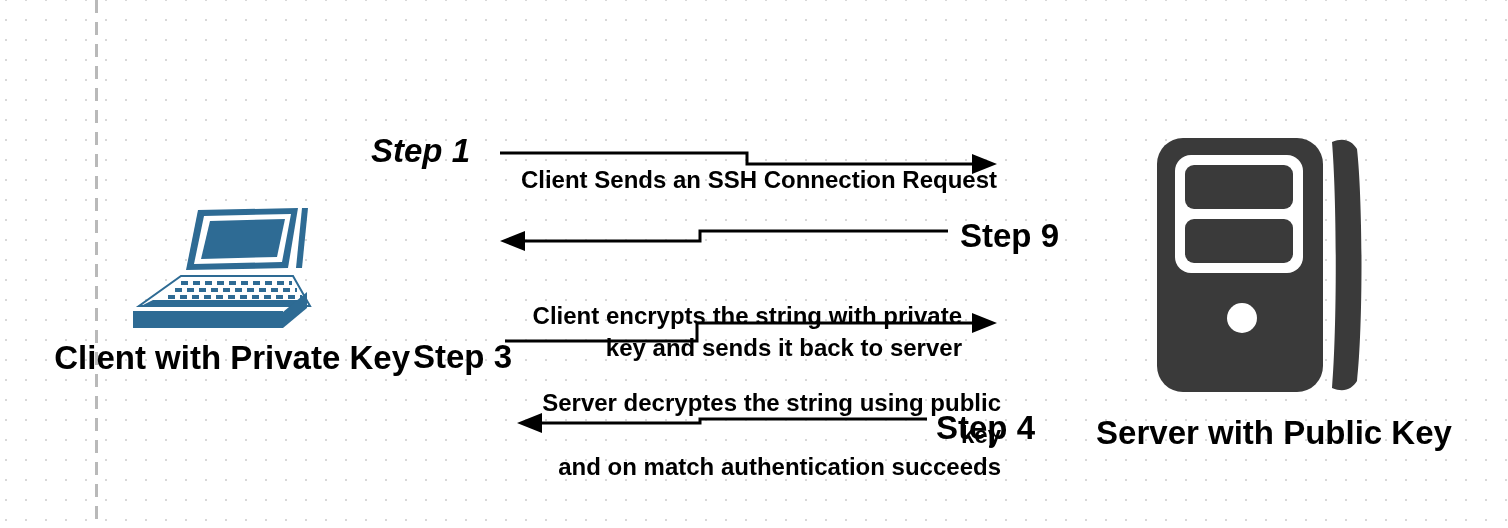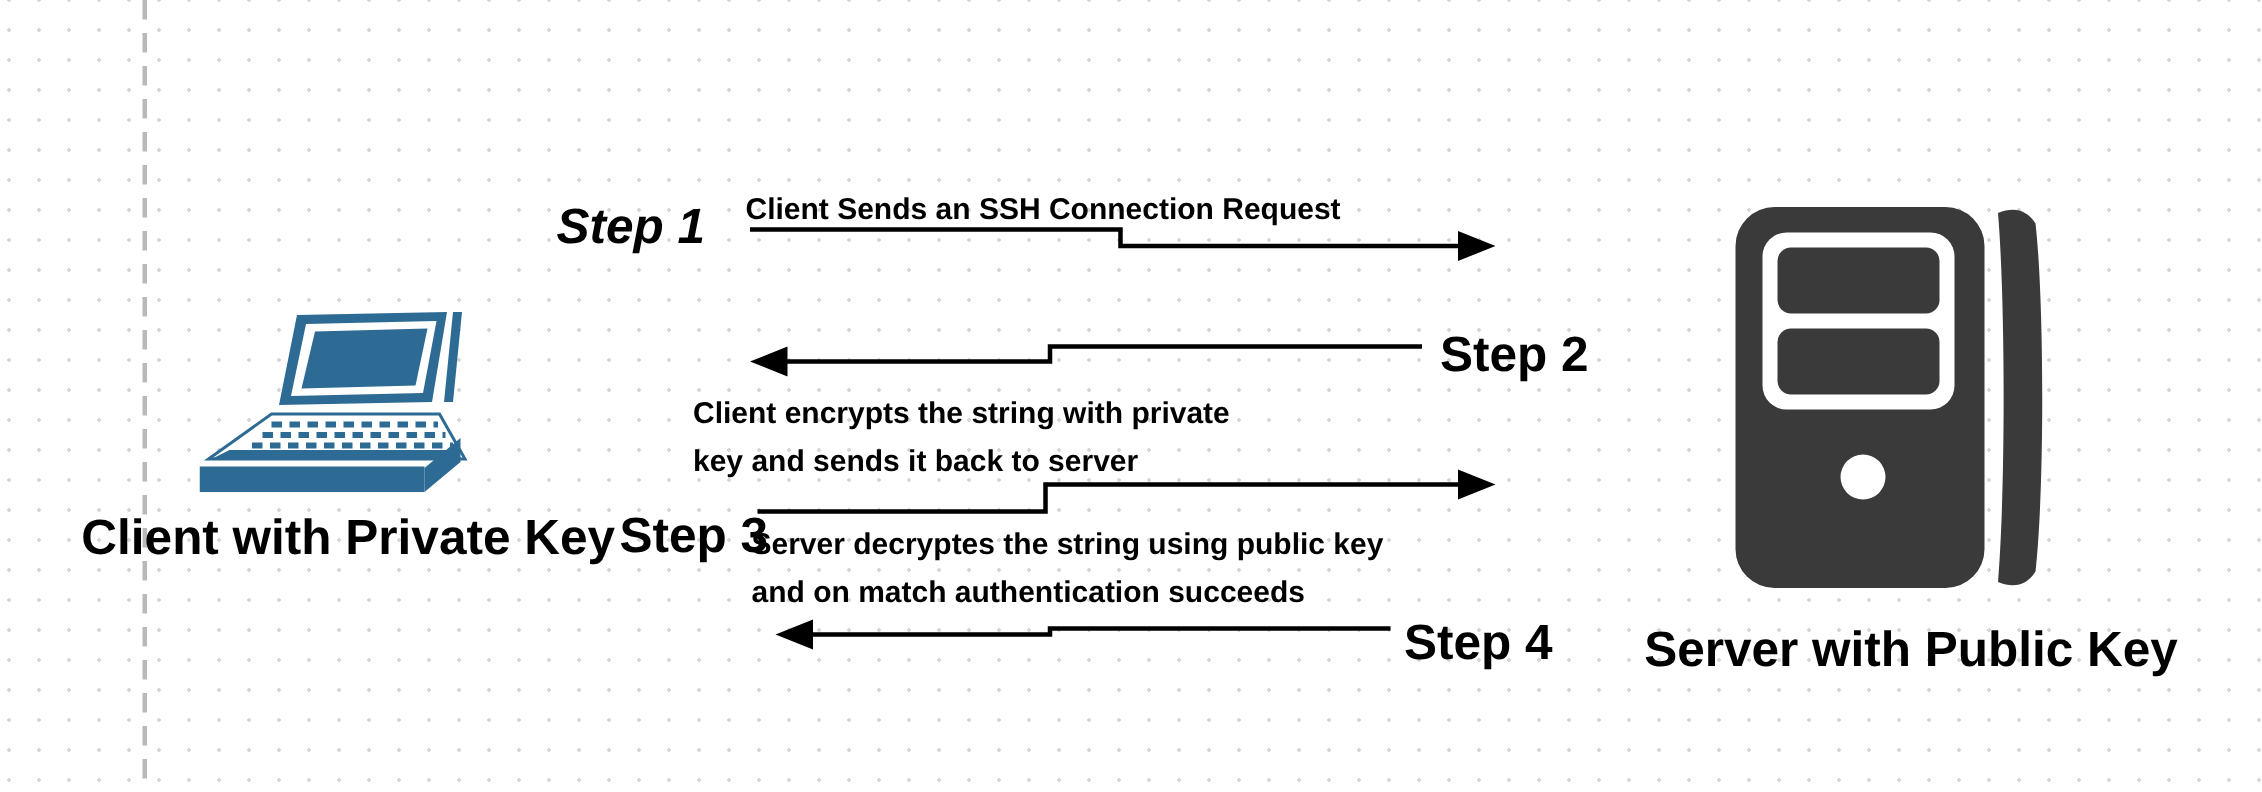--- a/index.html
+++ b/index.html
@@ -14,22 +14,22 @@
     font-family:"Liberation Sans", sans-serif;
     color:#000;
   }
   .layer{position:absolute;left:0;top:0;}
   .step-label{
     position:absolute;
     font-size:33px;font-weight:bold;white-space:nowrap;
   }
   .msg{
     position:absolute;
-    font-size:20px;font-weight:bold;line-height:32px;
-    text-align:left;white-space:pre-line;
+    font-size:24px;font-weight:bold;line-height:32px;
+    text-align:right;white-space:pre-line;margin-top:40px;
   }
   .entity-label{
     position:absolute;
     font-size:33px;font-weight:bold;text-align:center;white-space:nowrap;
   }
   .icon{position:absolute;}
   
   #step1-label{left:371px;top:132px;font-style:italic;}
   #step2-label{left:960px;top:217px;}
   #step3-label{left:413px;top:326px;margin-top:12px;}
@@ -98,21 +98,21 @@
       <rect class="dark" x="33" y="87" width="108" height="44" rx="9"></rect>
       <circle cx="90" cy="186" r="15" fill="#ffffff"></circle>
       <path class="dark" d="M180,10 C192,5 200,9 205,17 C211,70 211,196 205,249 C200,257 192,261 180,256 C185,196 185,70 180,10 Z"></path>
     </svg>
   </div>
 
   <div class="entity-label" id="client-label">Client with Private Key</div>
   <div class="entity-label" id="server-label">Server with Public Key</div>
 
   <div class="step-label" id="step1-label">Step 1</div>
-  <div class="step-label" id="step2-label">Step 2</div>
+  <div class="step-label" id="step2-label">Step 9</div>
   <div class="step-label" id="step3-label">Step 3</div>
   <div class="step-label" id="step4-label">Step 4</div>
 
   <div class="msg" id="step1-msg">Client Sends an SSH Connection Request</div>
   <div class="msg" id="step4-msg">Server decryptes the string using public key
 and on match authentication succeeds</div>
   <div class="msg" id="step3-msg">Client encrypts the string with private
 key and sends it back to server</div>
 
 </div>

